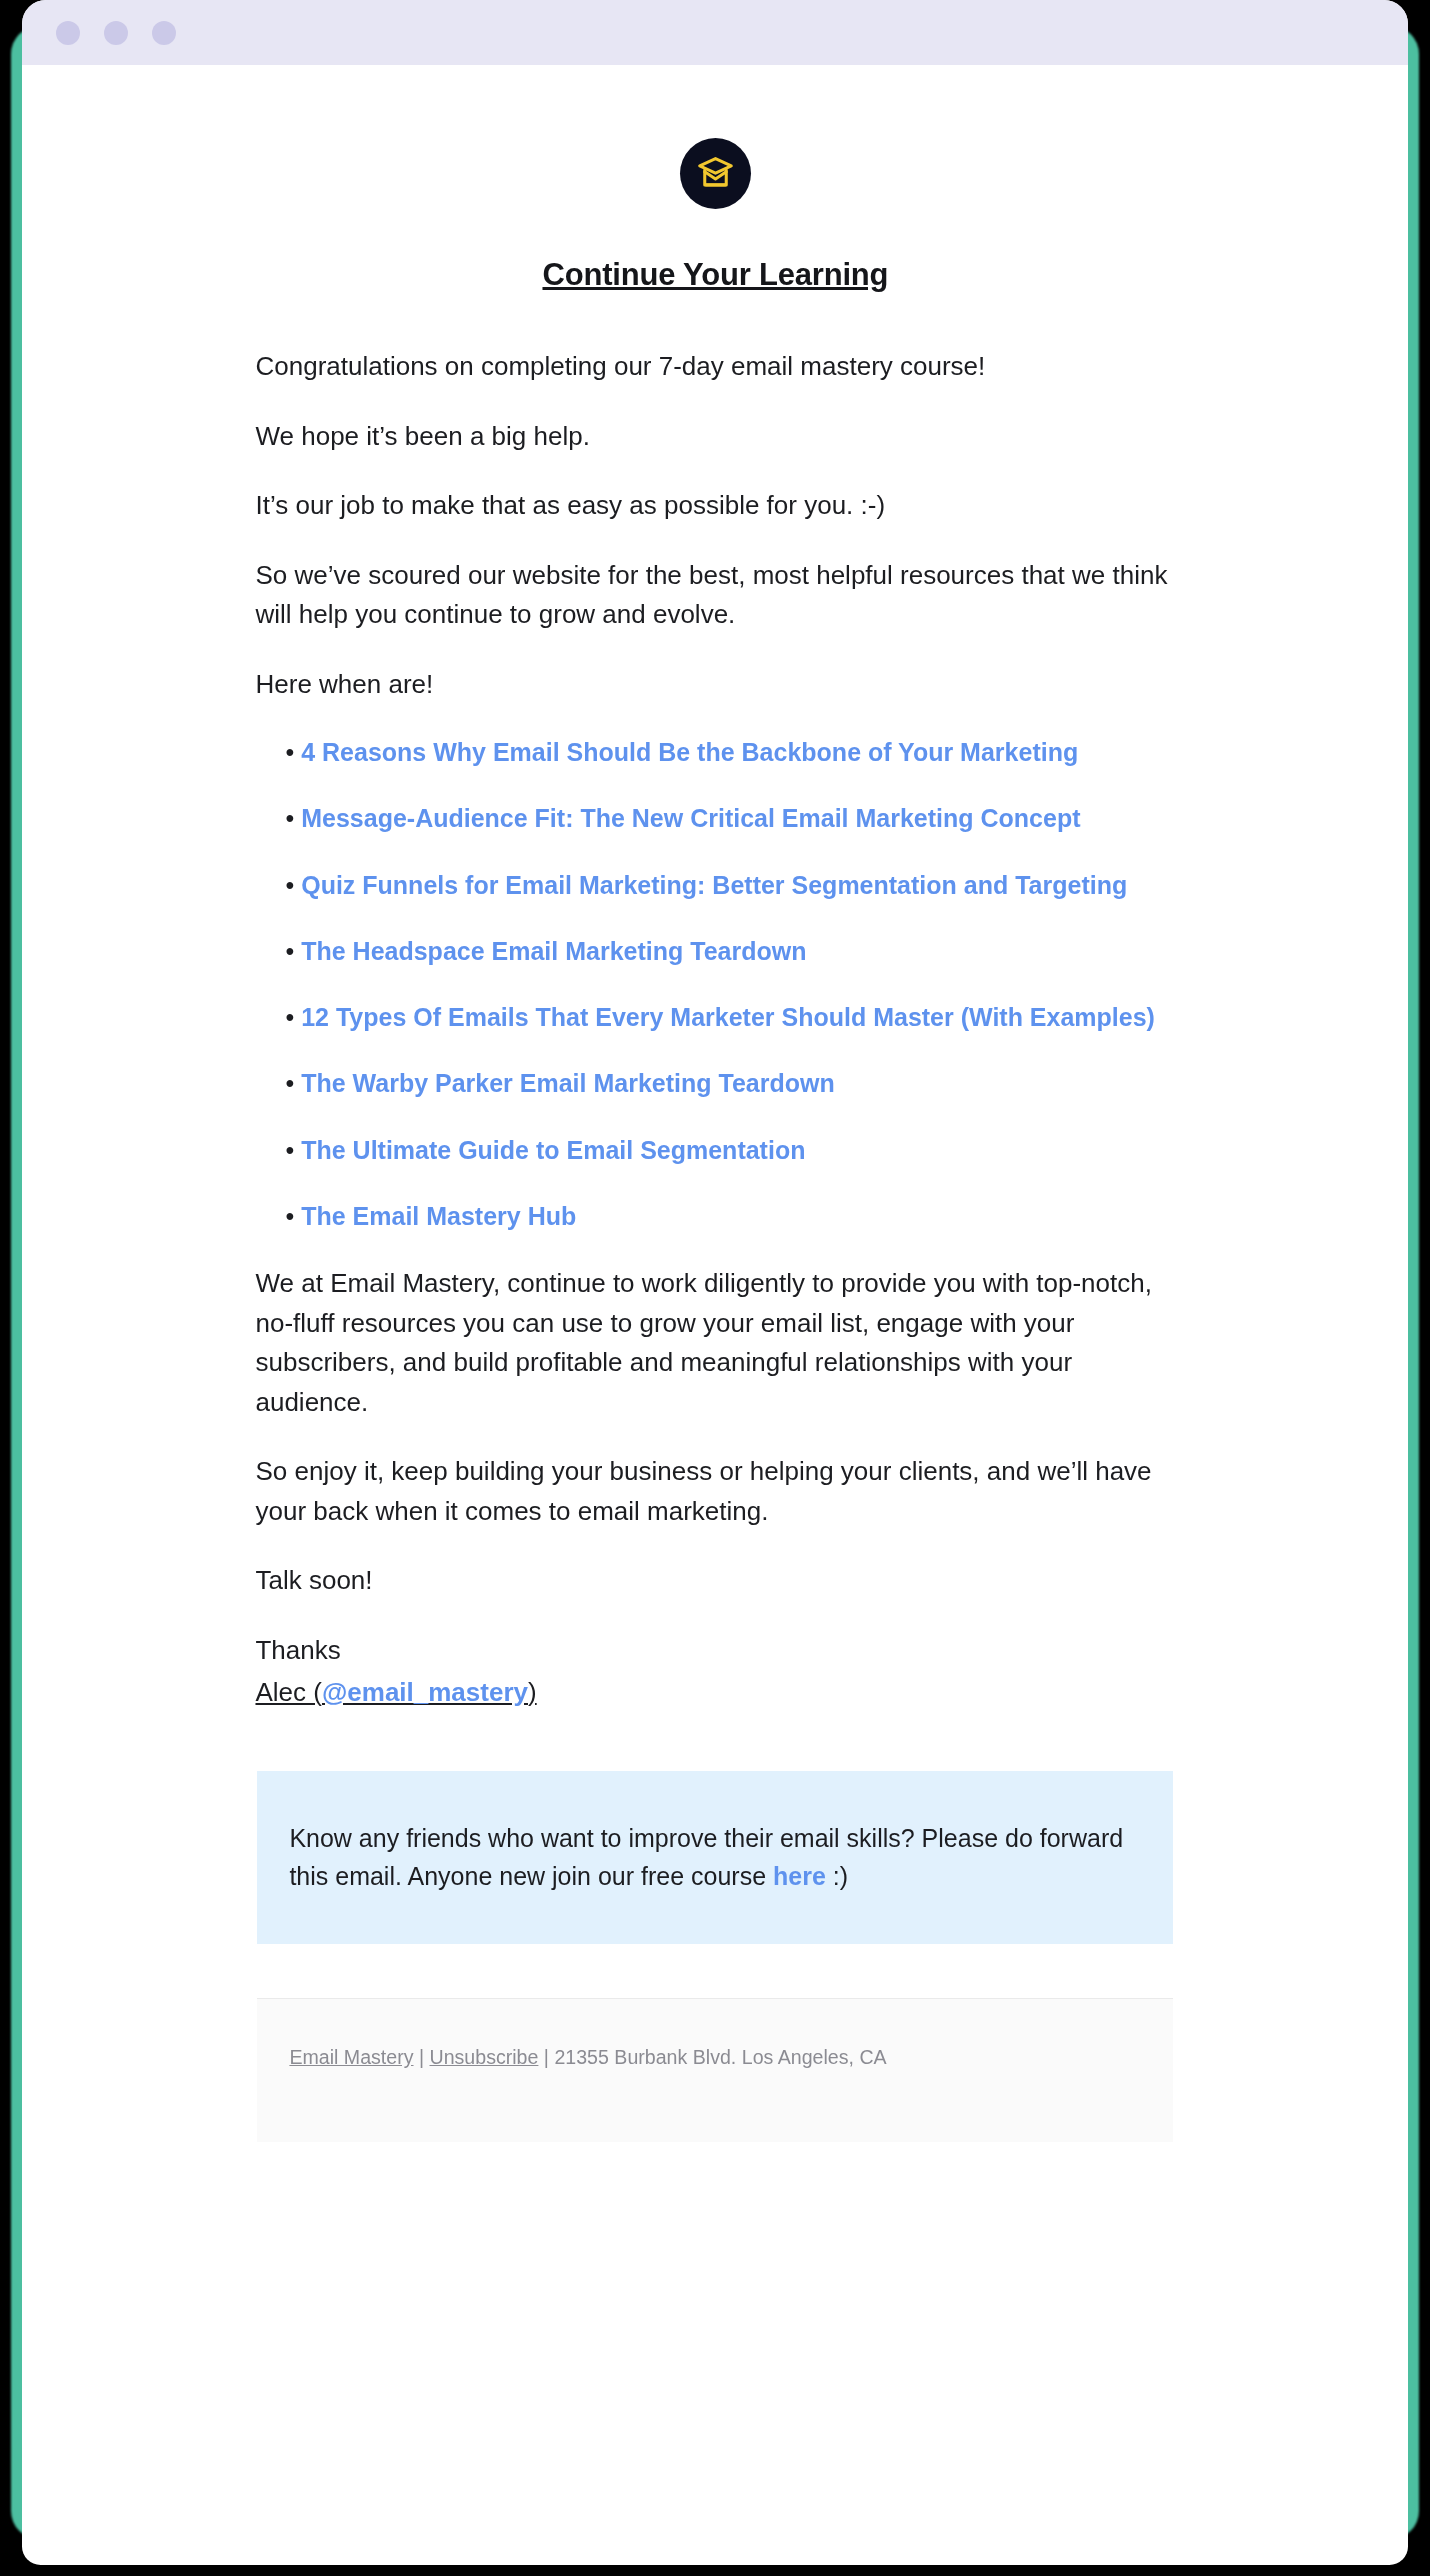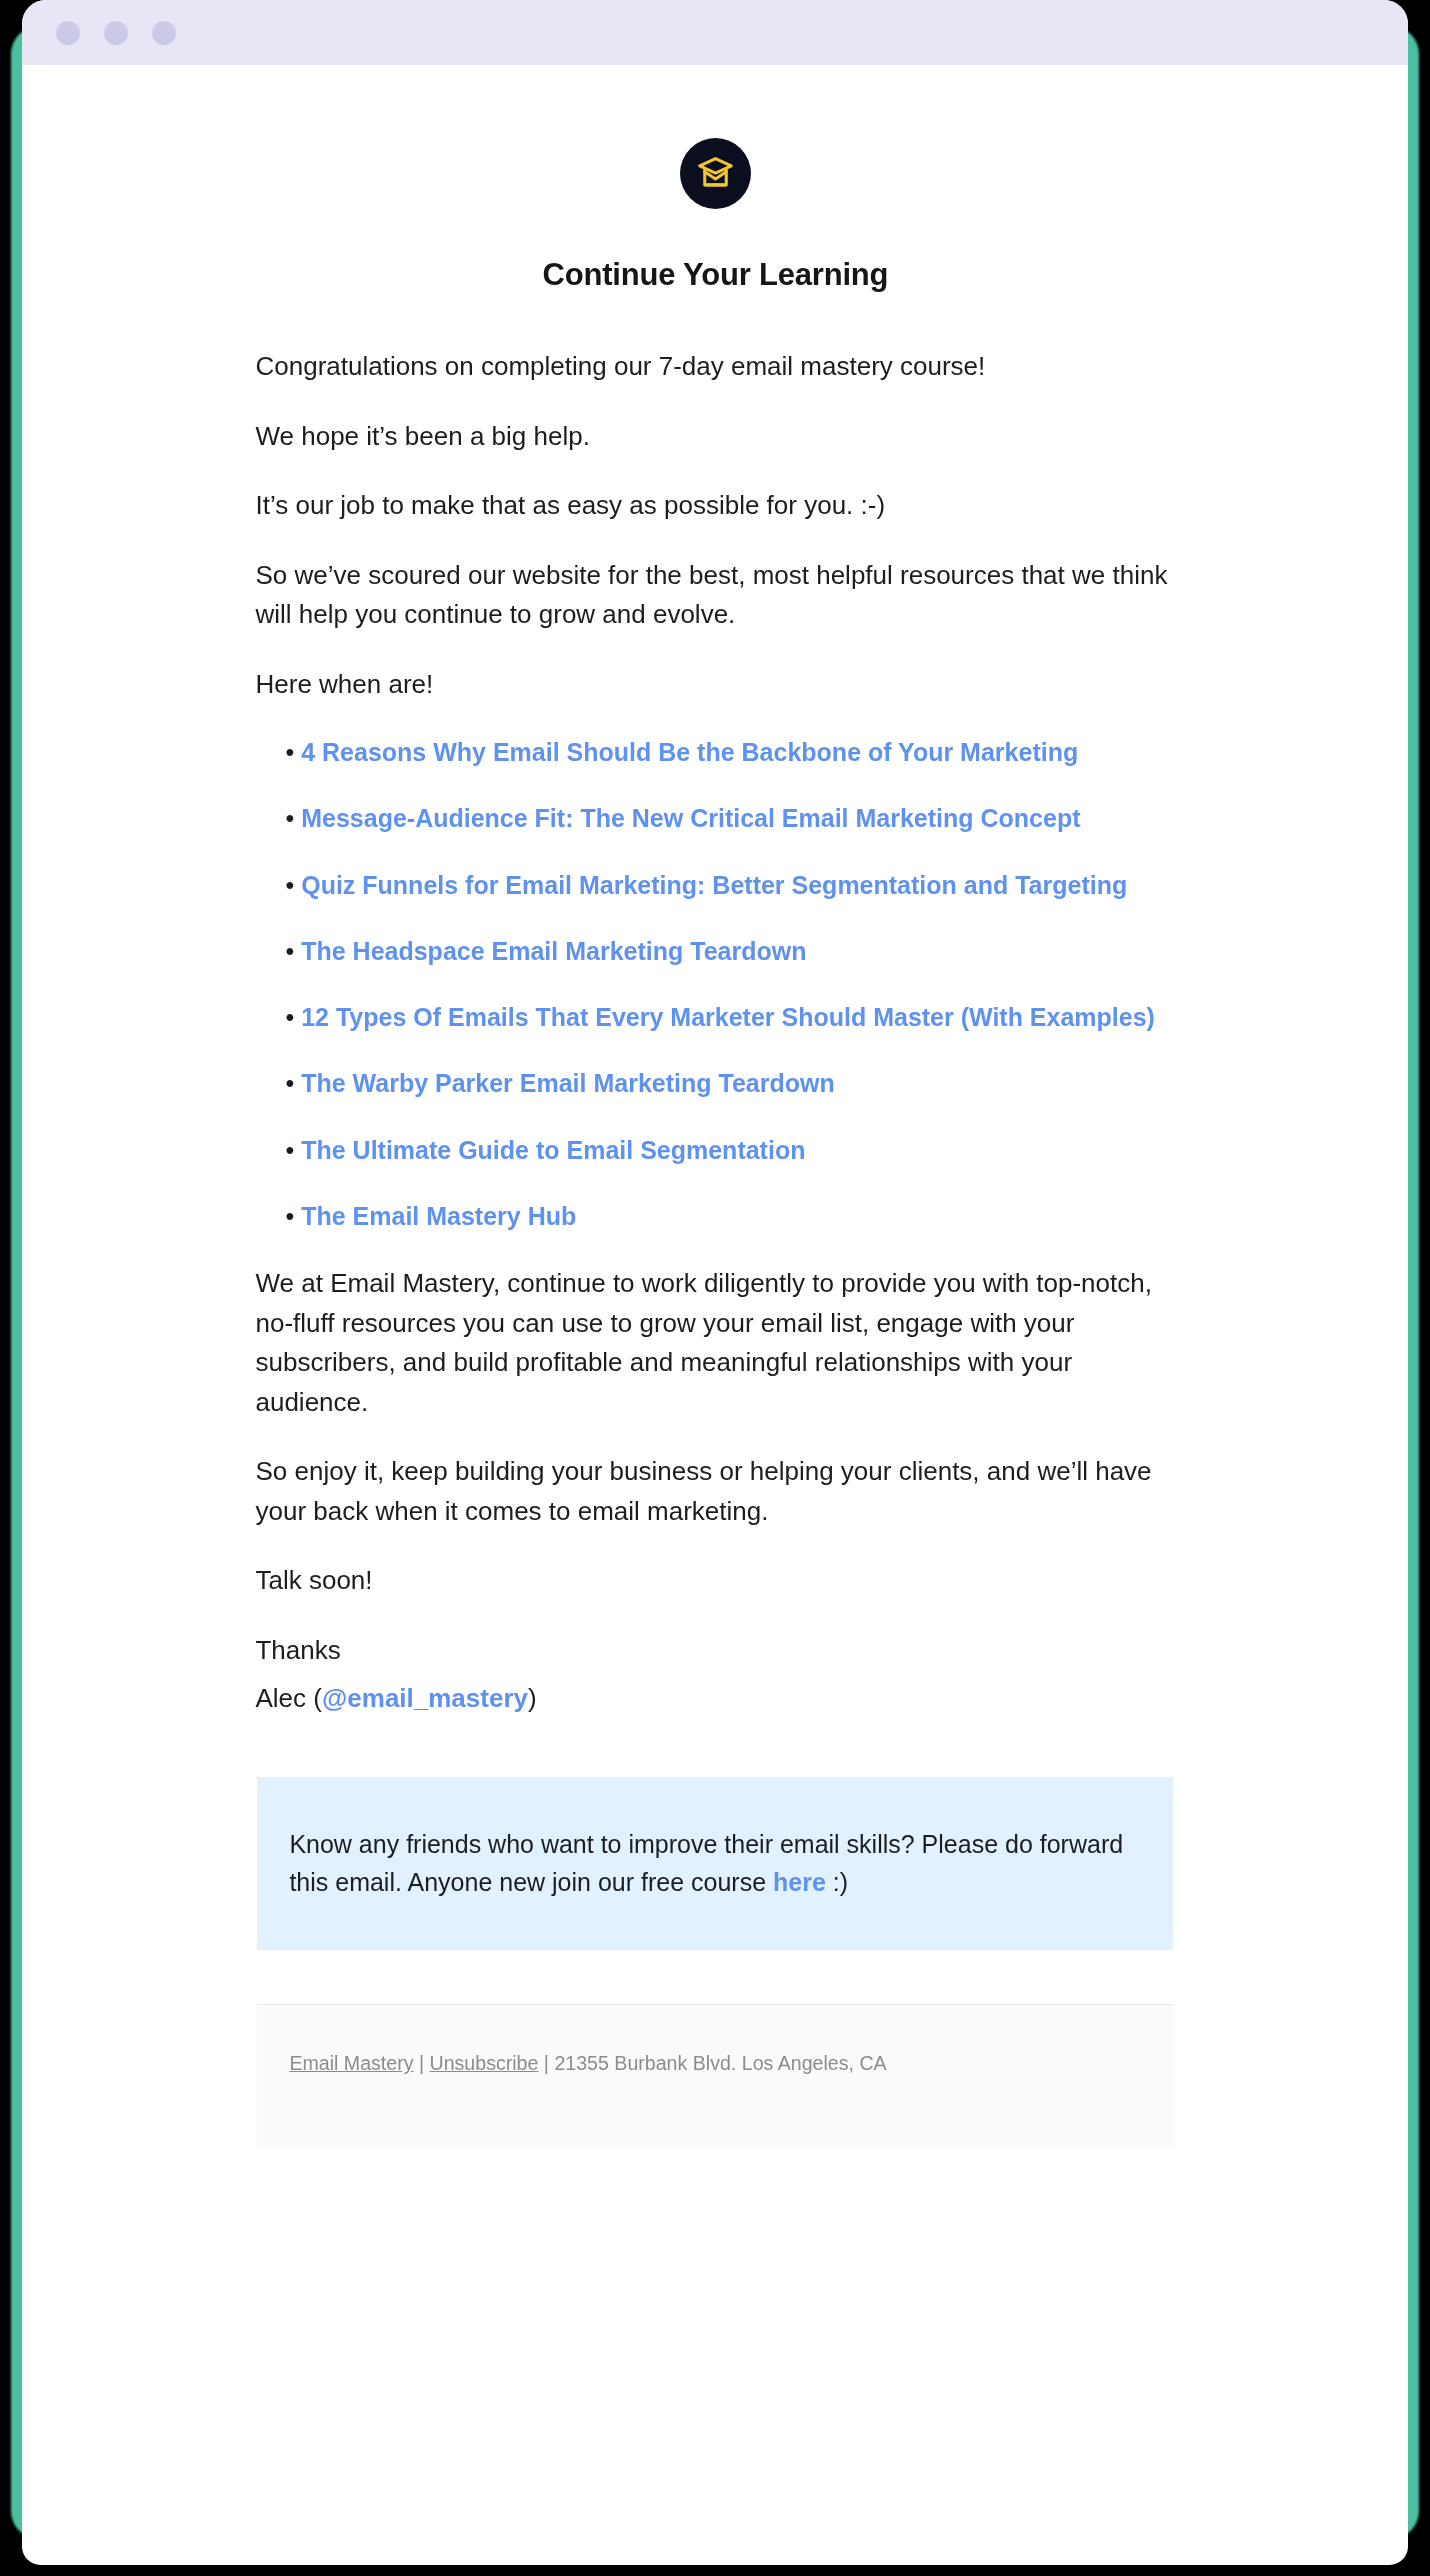--- a/index.html
+++ b/index.html
@@ -82,20 +82,21 @@
     justify-content: center;
   }
 
   h1.title {
     text-align: center;
     font-size: 31px;
     font-weight: bold;
     color: #15161A;
     margin: 0 0 54px 0;
     letter-spacing: -0.2px;
+    text-decoration: underline;
   }
 
   .copy {
     padding: 0 5.6px;
   }
   .copy p {
     font-size: 26px;
     line-height: 1.52;
     color: #1C1D21;
     margin: 0 0 30px 0;
@@ -119,21 +120,21 @@
     content: "\2022\00a0";
     color: #1C1D21;
     font-weight: normal;
   }
   ul.links li a {
     color: #5E92EE;
     text-decoration: none;
   }
 
   .sig-line { margin-bottom: 0 !important; }
-  .sig-line + .sig-line { margin-top: 9px; }
+  .sig-line + .sig-line { margin-top: 3px; text-decoration: underline; }
   a.handle {
     color: #5E92EE;
     font-weight: 600;
     text-decoration: none;
   }
 
   .callout {
     background: #E1F1FD;
     margin: 58px 7.5px 0 7.5px;
     padding: 48px 32px;

